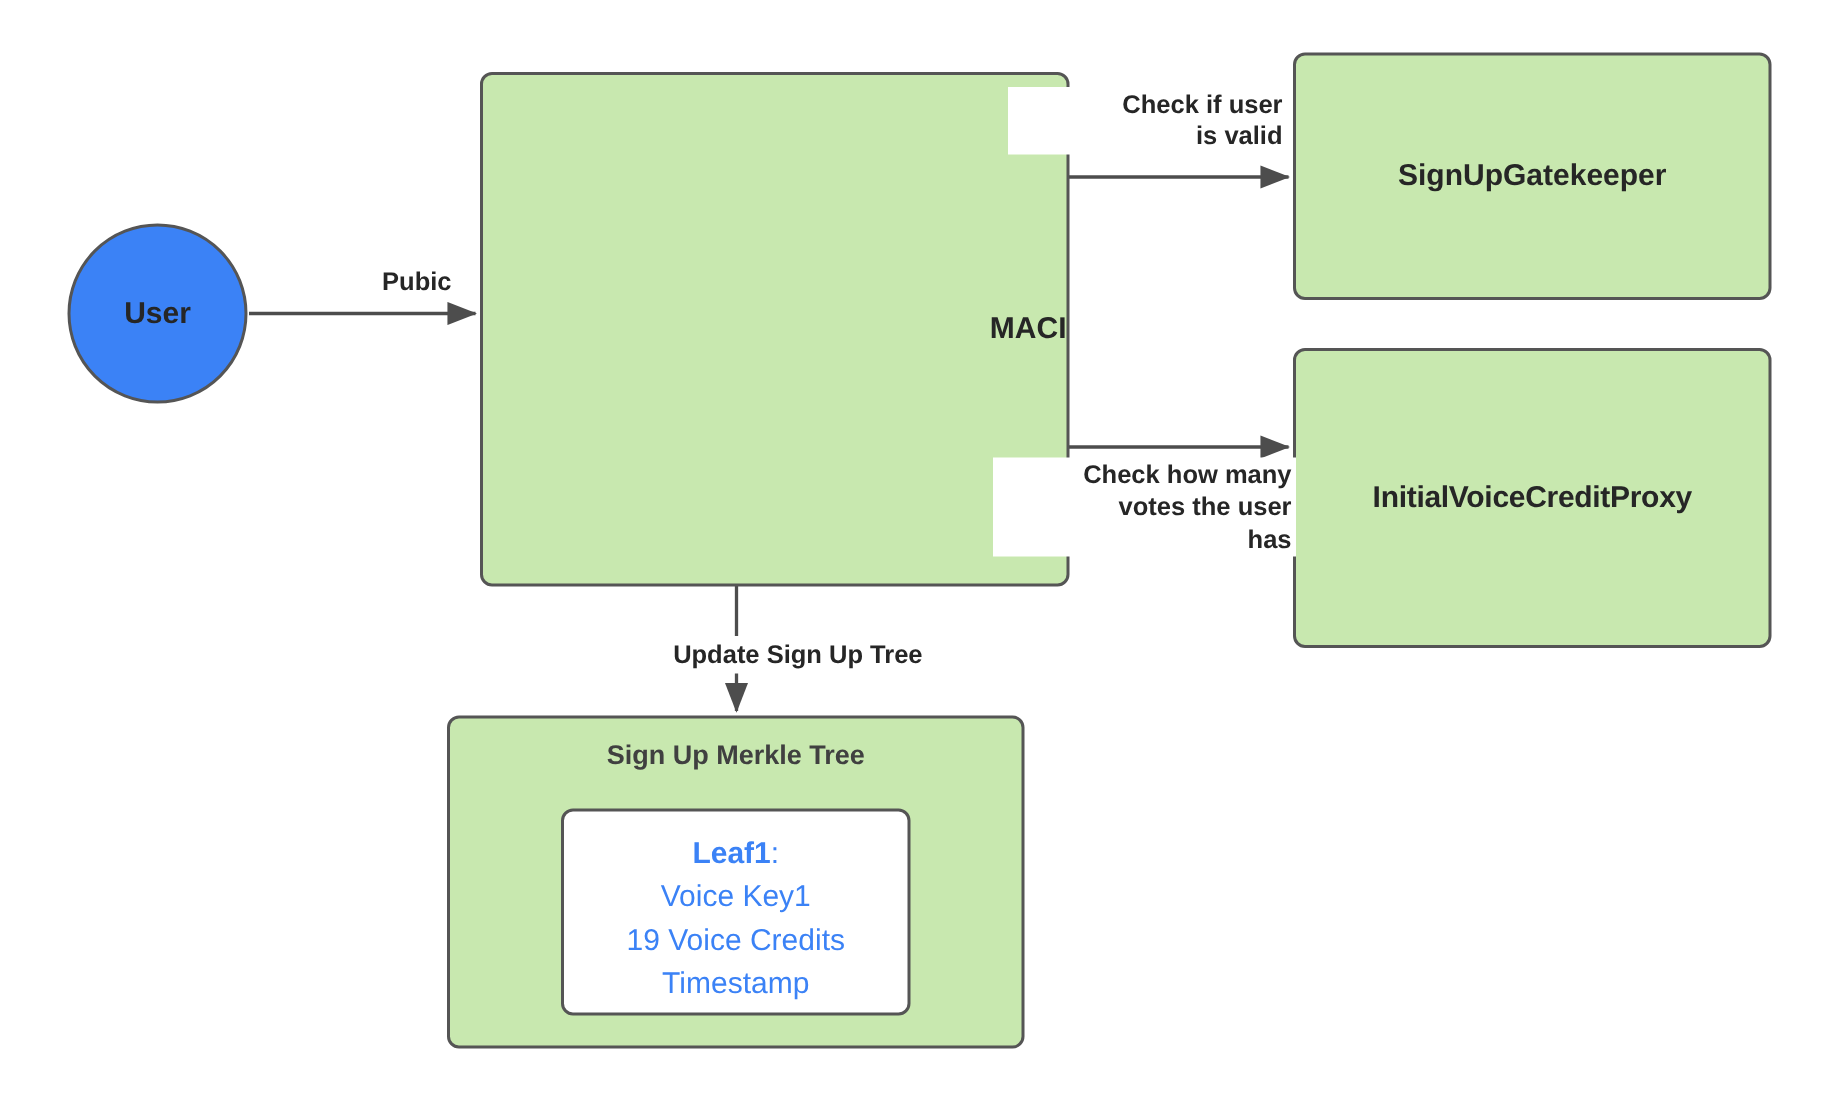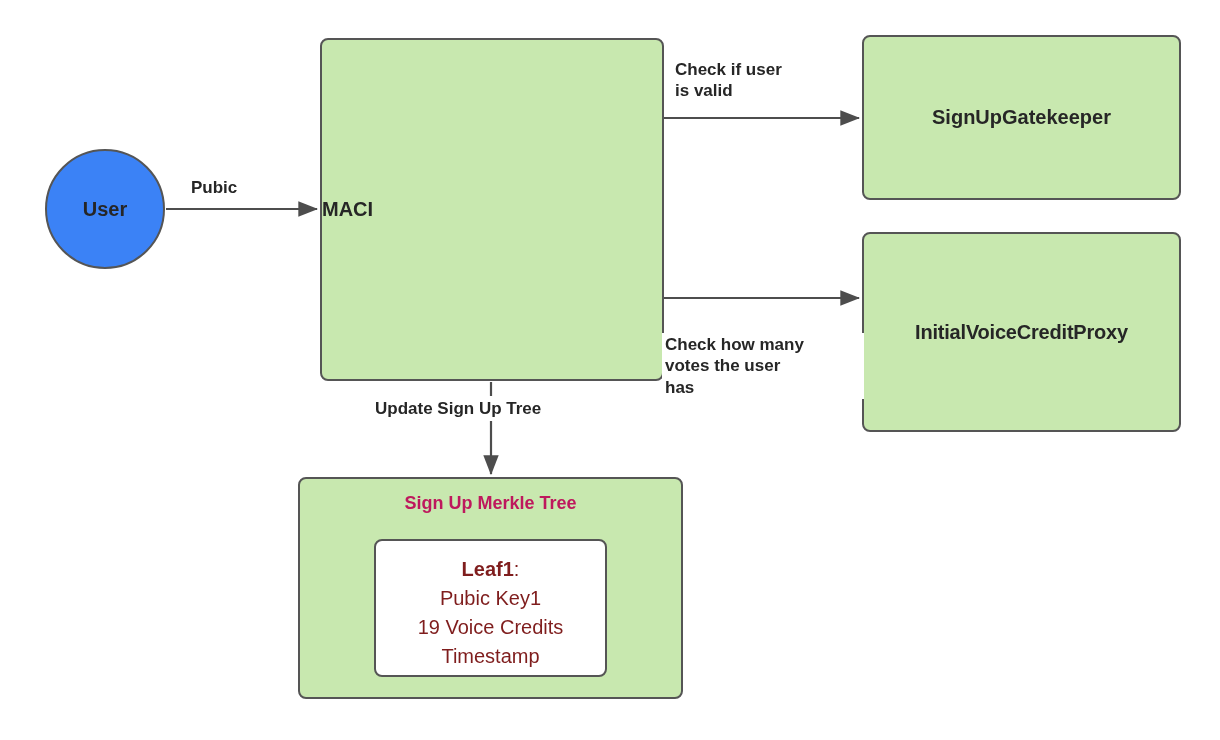--- a/index.html
+++ b/index.html
@@ -41,32 +41,32 @@
   .node-label {
     font-weight: bold;
     font-size: 20px;
     color: #262626;
     line-height: 1.15;
     white-space: nowrap;
   }
   .node-label-sm {
     font-weight: bold;
     font-size: 18px;
-    color: #be185d;
+    color: #404040;
     white-space: nowrap;
   }
 
   
   #maci-node {
     left: 320px;
-    top: 38px;
-    width: 344px;
+    top: 48px;
+    width: 393px;
     height: 343px;
     align-items: center;
-    justify-content: flex-start;
+    justify-content: flex-end;
   }
 
   
   #user-node {
     left: 45px;
     top: 149px;
     width: 120px;
     height: 120px;
   }
 
@@ -107,21 +107,21 @@
     top: 539px;
     width: 233px;
     height: 138px;
     display: block;
     padding-top: 14px;
   }
   .leaf-lines {
     text-align: center;
     font-size: 20px;
     line-height: 1.45;
-    color: #7f1d1d;
+    color: #3b82f6;
   }
   .leaf-head {
     font-weight: bold;
   }
   .leaf-colon {
     font-weight: normal;
   }
 
   
   #edges {
@@ -133,46 +133,45 @@
     pointer-events: none;
   }
 
   
   .edge-label {
     position: absolute;
     font-weight: bold;
     font-size: 17px;
     color: #262626;
     line-height: 1.25;
-    text-align: left;
+    text-align: right;
     background: #ffffff;
     white-space: pre-line;
   }
   #label-signup {
     left: 188px;
     top: 176px;
     width: 110px;
     padding: 1px 3px;
   }
   #label-check-valid {
     left: 672px;
     top: 58px;
     width: 180px;
     padding: 1px 3px;
   }
   #label-check-votes {
     left: 662px;
     top: 305px;
     width: 196px;
     padding: 1px 3px;
-    margin-top: 28px;
   }
   #label-update-tree {
     left: 371px;
-    top: 396px;
+    top: 424px;
     width: 240px;
     padding: 2px 4px;
   }
 </style>
 </head>
 <body>
 
 <div id="canvas">
 
   <svg id="edges" viewBox="0 0 1220 740" xmlns="http://www.w3.org/2000/svg">
@@ -207,21 +206,21 @@
     <span class="node-label">InitialVoiceCreditProxy</span>
   </div>
 
   <div class="node node-green" id="merkle-node">
     <div class="node-label-sm" id="merkle-title">Sign Up Merkle Tree</div>
   </div>
 
   <div class="node node-white" id="leaf-node">
     <div class="leaf-lines">
       <div><span class="leaf-head">Leaf1</span><span class="leaf-colon">:</span></div>
-      <div>Pubic Key1</div>
+      <div>Voice Key1</div>
       <div>19 Voice Credits</div>
       <div>Timestamp</div>
     </div>
   </div>
 
   <div class="edge-label" id="label-signup">Pubic</div>
   <div class="edge-label" id="label-check-valid">Check if user
 is valid</div>
   <div class="edge-label" id="label-check-votes">Check how many
 votes the user

